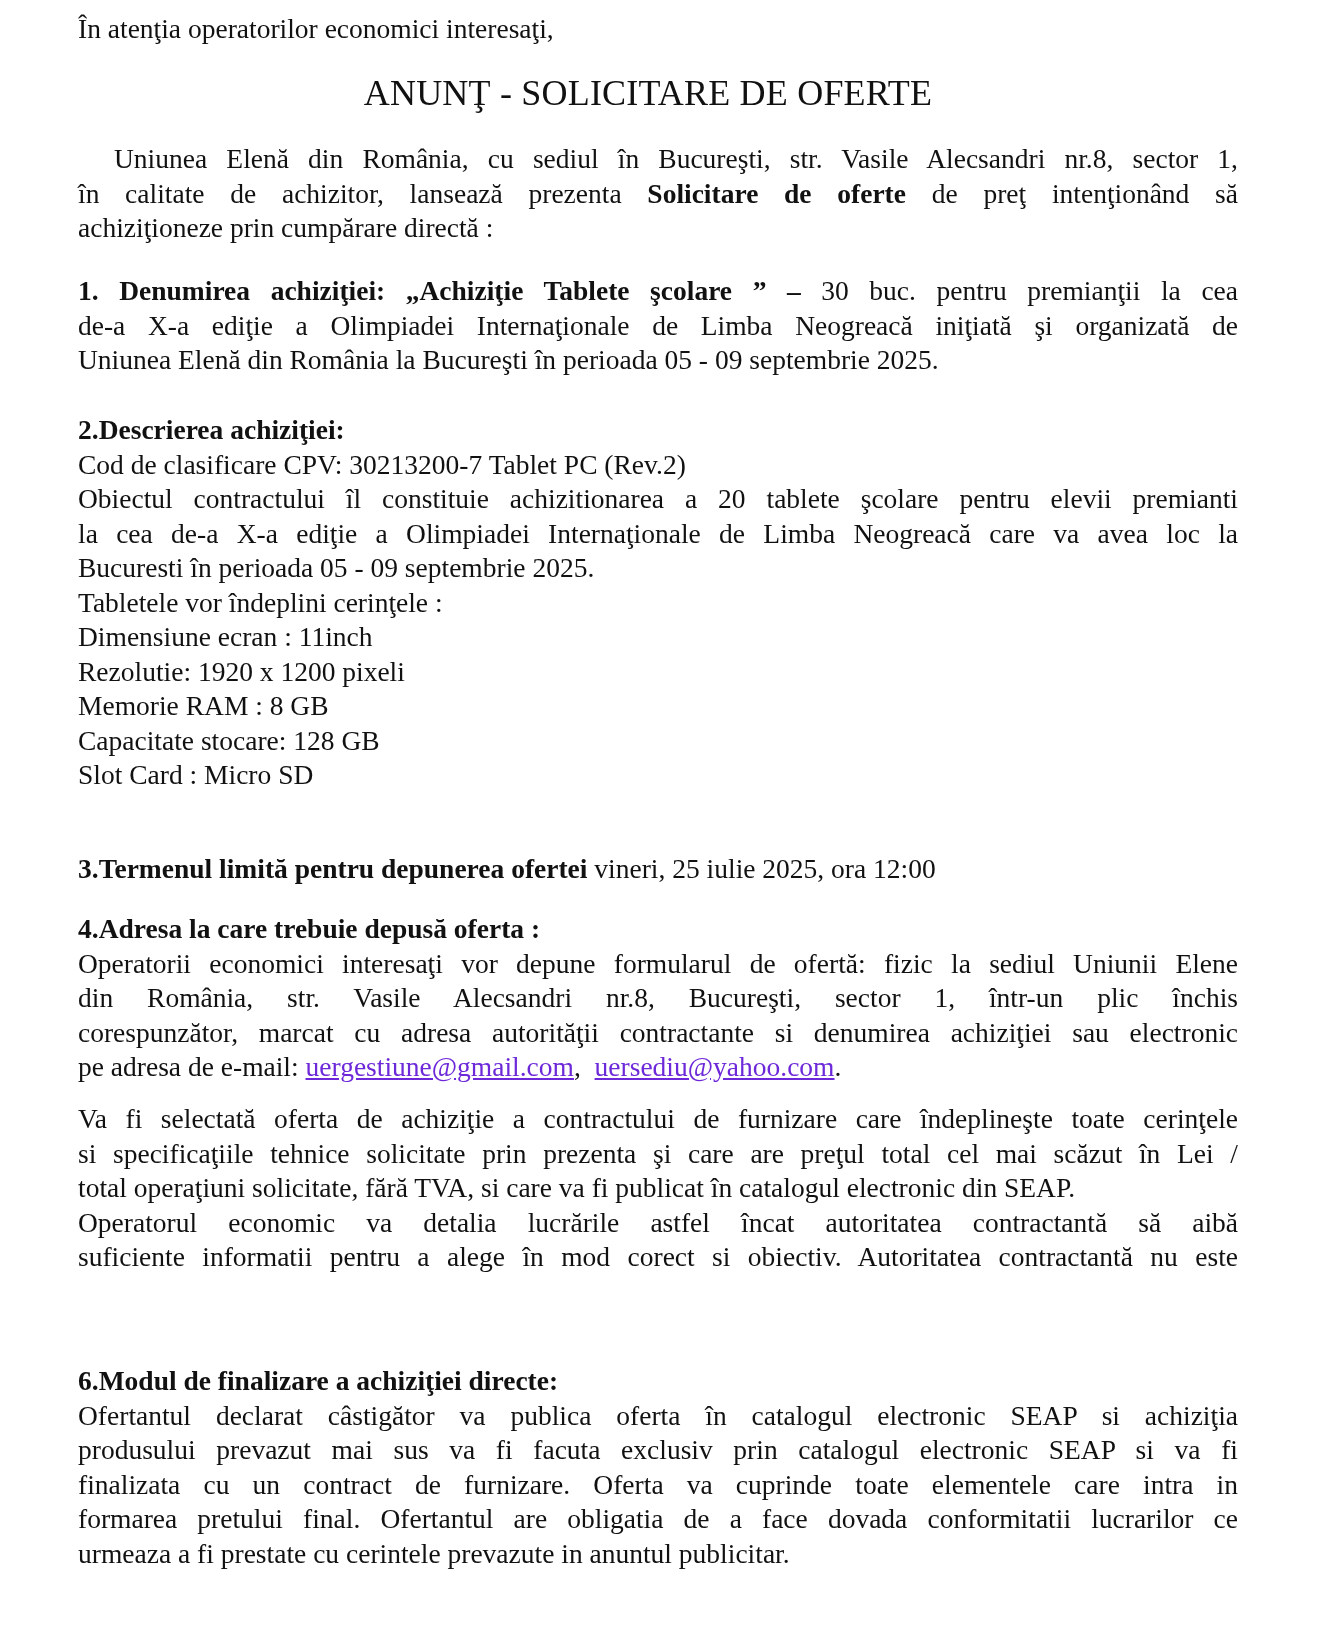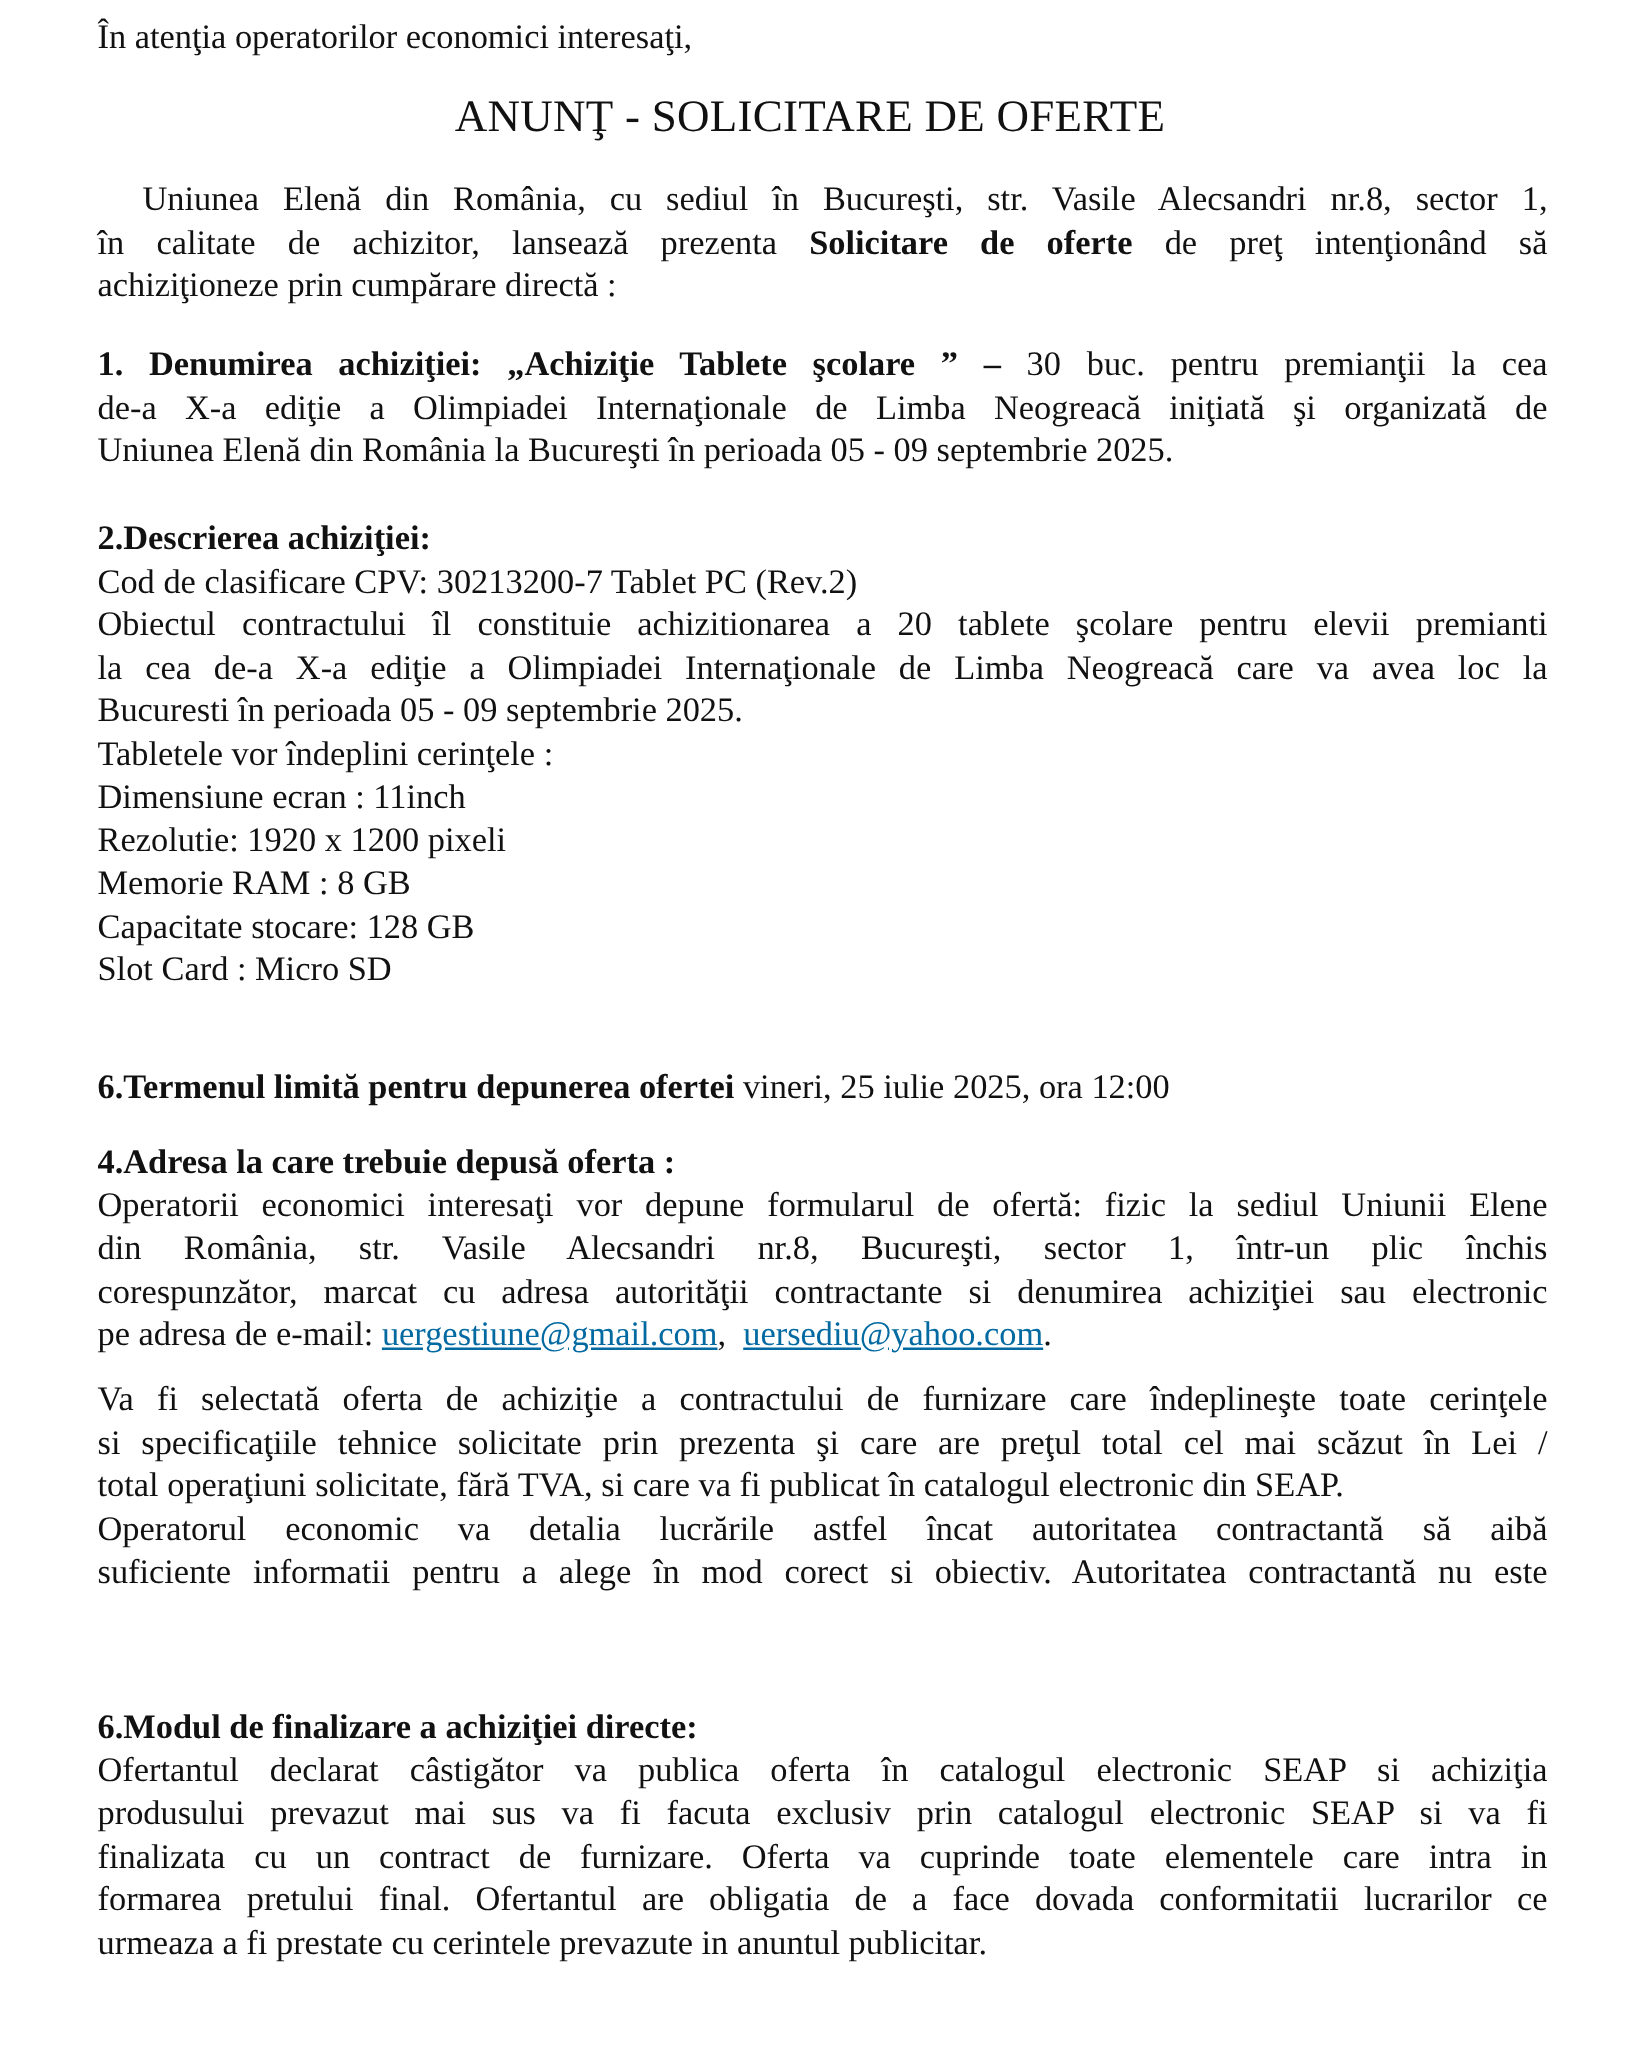--- a/index.html
+++ b/index.html
@@ -9,21 +9,21 @@
     color: #111111;
     font-size: 27.5px;
   }
   .page { position: relative; padding: 0 78px 0 78px; width: 1160px; }
   .line { white-space: nowrap; line-height: 34.5px; }
   .just { text-align: justify; text-align-last: justify; white-space: normal; font-family: Liberation Serif, serif; }
   .b { font-weight: bold; }
   .greeting { position: absolute; top: 12px; left: 78px; }
   .title { position: absolute; top: 72px; left: 0; width: 1296px; text-align: center; font-size: 36px; letter-spacing: 0.2px; }
   .block { position: absolute; left: 78px; width: 1160px; }
-  a.mail { color: #0369a1; }
+  a.mail { color: #6d28d9; }
 </style>
 </head>
 <body>
 
 <div class="page">
 
   <div class="greeting line">În atenţia operatorilor economici interesaţi,</div>
 
   <div class="title">ANUNŢ - SOLICITARE DE OFERTE</div>
 
@@ -55,21 +55,21 @@
     <div class="line">Tabletele vor îndeplini cerinţele :</div>
     <div class="line">Dimensiune ecran : 11inch</div>
     <div class="line">Rezolutie: 1920 x 1200 pixeli</div>
     <div class="line">Memorie RAM : 8 GB</div>
     <div class="line">Capacitate stocare: 128 GB</div>
     <div class="line">Slot Card : Micro SD</div>
   </div>
 
   <div class="block" style="top:852px;">
     <div class="line">
-      <span class="b">6.Termenul limită pentru depunerea ofertei</span>
+      <span class="b">3.Termenul limită pentru depunerea ofertei</span>
       <span>vineri, 25 iulie 2025, ora 12:00</span>
     </div>
   </div>
 
   <div class="block" style="top:912px;">
     <div class="line b">4.Adresa la care trebuie depusă oferta :</div>
     <div class="line just">Operatorii economici interesaţi vor depune formularul de ofertă: fizic la sediul Uniunii Elene</div>
     <div class="line just">din România, str. Vasile Alecsandri nr.8, Bucureşti, sector 1, într-un plic închis</div>
     <div class="line just">corespunzător, marcat cu adresa autorităţii contractante si denumirea achiziţiei sau electronic</div>
     <div class="line">

